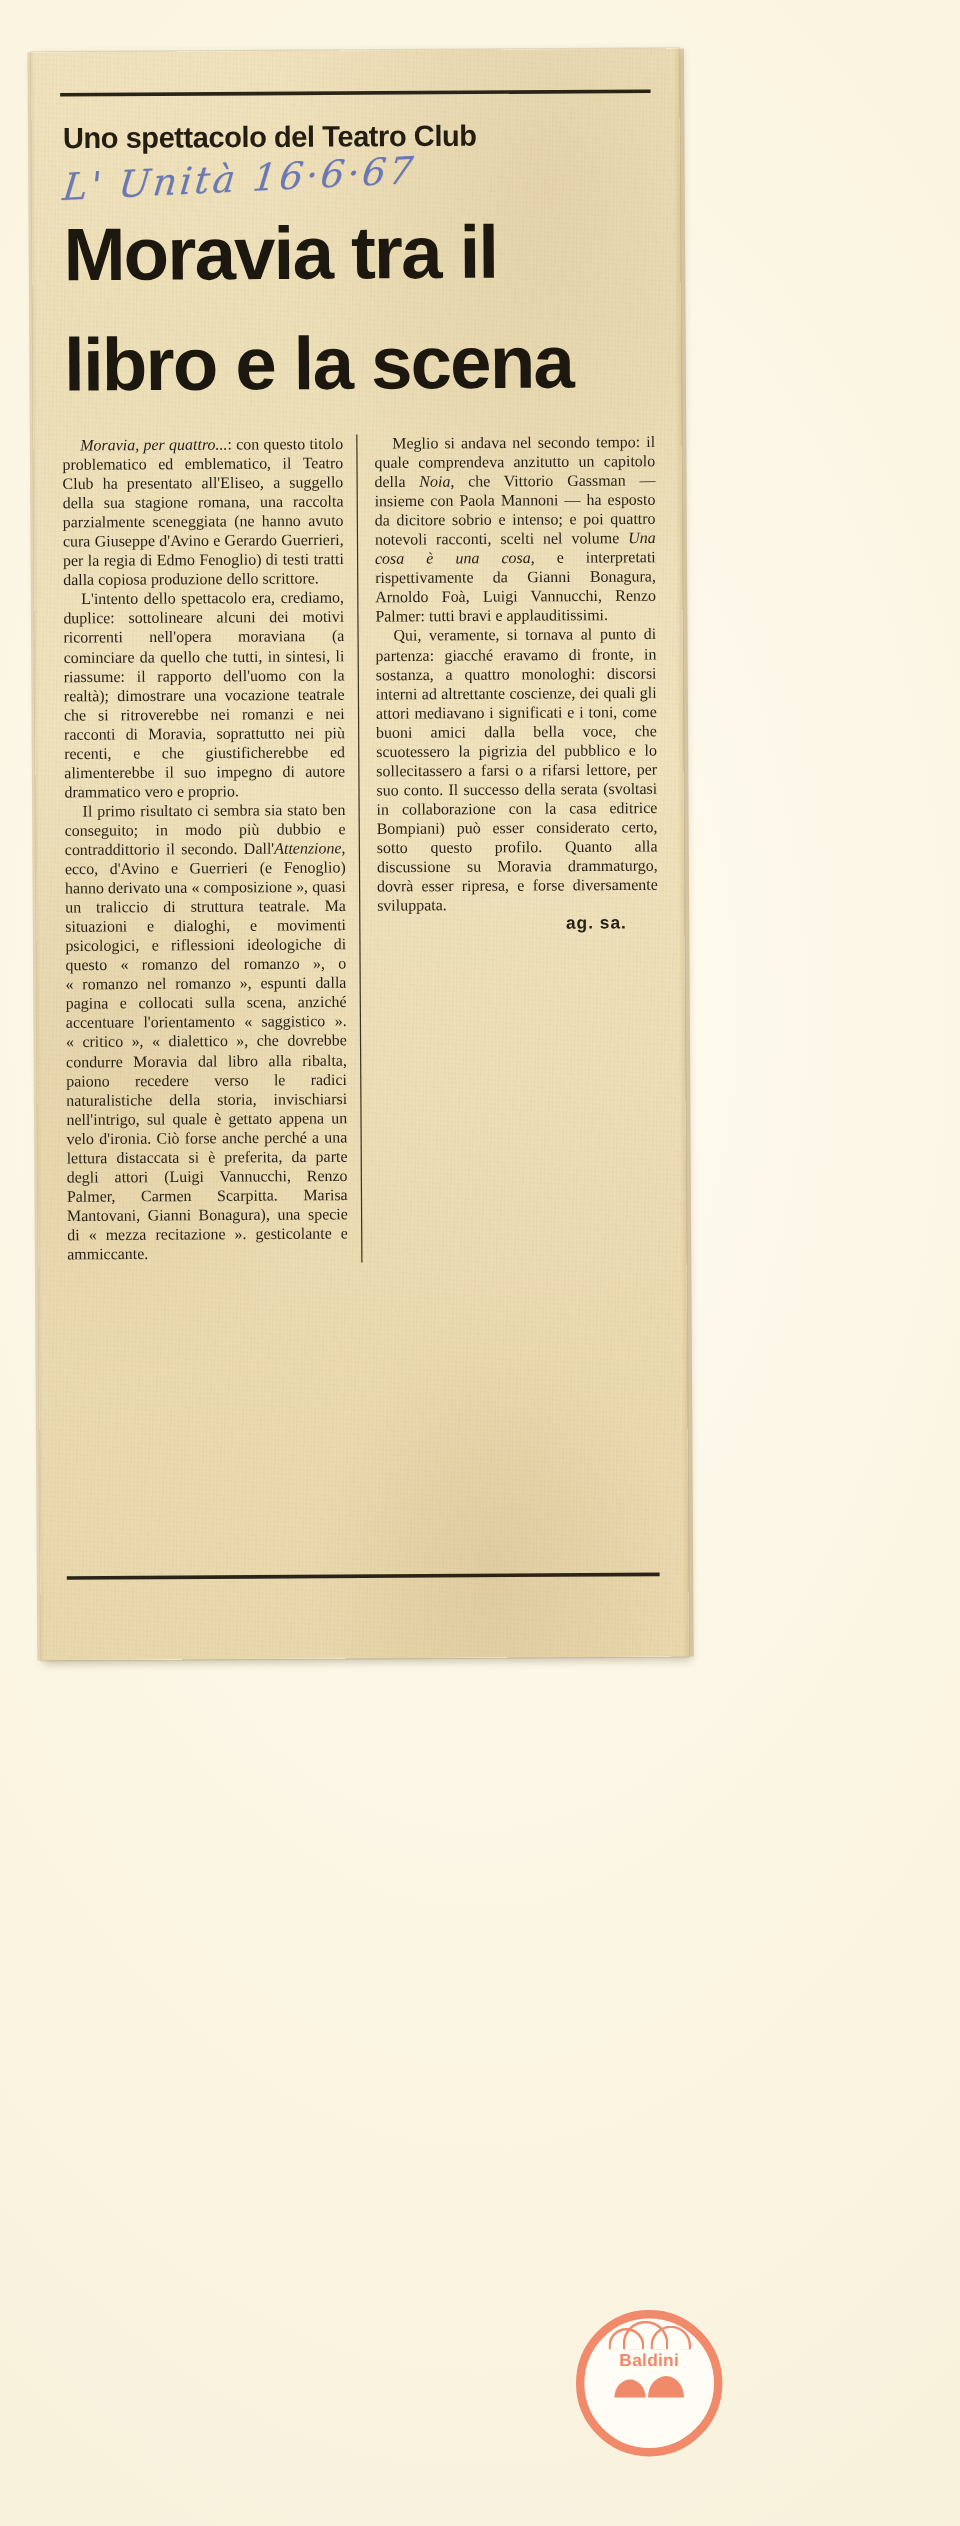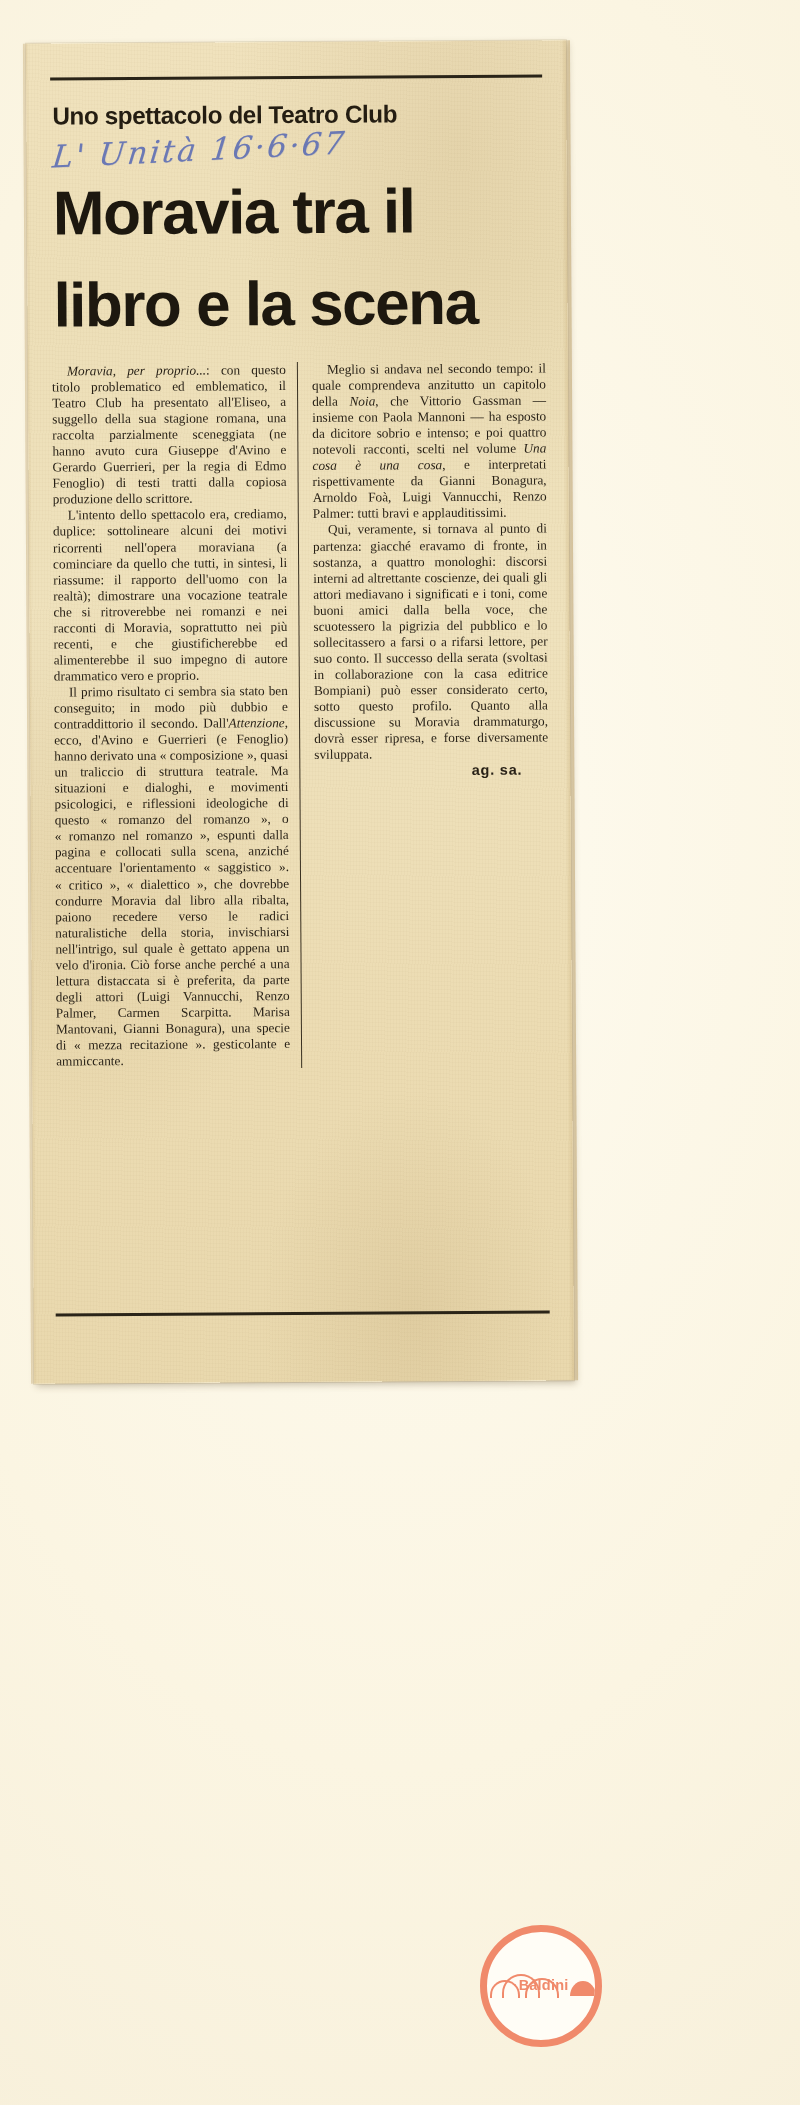--- a/index.html
+++ b/index.html
@@ -179,23 +179,22 @@
     inset: 0;
     border-radius: 50%;
     border: 7px solid #f08a6b;
     background: #fffdf6;
   }
   #logo .logo-inner {
     position: absolute;
     inset: 7px;
     border-radius: 50%;
     display: flex;
-    flex-direction: row;
+    flex-direction: column;
     align-items: center;
-    justify-content: center;
     overflow: hidden;
   }
   #logo .arcs {
     width: 74px;
     height: 26px;
     position: relative;
     margin-bottom: 2px;
   }
   #logo .arcs span {
     position: absolute;
@@ -246,21 +245,21 @@
 
   <div class="handwriting">L' Unità  16·6·67</div>
 
   <div class="headline headline-l1">Moravia tra il</div>
 
   <div class="headline headline-l2">libro e la scena</div>
 
   <div class="columns">
 
     <div class="col col-left">
-      <p class="first"><i>Moravia, per proprio...</i>: con questo titolo problematico ed emblematico, il Teatro Club ha presentato all'Eliseo, a suggello della sua stagione romana, una raccolta parzialmente sceneggiata (ne hanno avuto cura Giuseppe d'Avino e Gerardo Guerrieri, per la regia di Edmo Fenoglio) di testi tratti dalla copiosa produzione dello scrittore.</p>
+      <p class="first"><i>Moravia, per quattro...</i>: con questo titolo problematico ed emblematico, il Teatro Club ha presentato all'Eliseo, a suggello della sua stagione romana, una raccolta parzialmente sceneggiata (ne hanno avuto cura Giuseppe d'Avino e Gerardo Guerrieri, per la regia di Edmo Fenoglio) di testi tratti dalla copiosa produzione dello scrittore.</p>
       <p>L'intento dello spettacolo era, crediamo, duplice: sottolineare alcuni dei motivi ricorrenti nell'opera moraviana (a cominciare da quello che tutti, in sintesi, li riassume: il rapporto dell'uomo con la realtà); dimostrare una vocazione teatrale che si ritroverebbe nei romanzi e nei racconti di Moravia, soprattutto nei più recenti, e che giustificherebbe ed alimenterebbe il suo impegno di autore drammatico vero e proprio.</p>
       <p>Il primo risultato ci sembra sia stato ben conseguito; in modo più dubbio e contraddittorio il secondo. Dall'<i>Attenzione</i>, ecco, d'Avino e Guerrieri (e Fenoglio) hanno derivato una «&nbsp;composizione&nbsp;», quasi un traliccio di struttura teatrale. Ma situazioni e dialoghi, e movimenti psicologici, e riflessioni ideologiche di questo «&nbsp;romanzo del romanzo&nbsp;», o «&nbsp;romanzo nel romanzo&nbsp;», espunti dalla pagina e collocati sulla scena, anziché accentuare l'orientamento «&nbsp;saggistico&nbsp;». «&nbsp;critico&nbsp;», «&nbsp;dialettico&nbsp;», che dovrebbe condurre Moravia dal libro alla ribalta, paiono recedere verso le radici naturalistiche della storia, invischiarsi nell'intrigo, sul quale è gettato appena un velo d'ironia. Ciò forse anche perché a una lettura distaccata si è preferita, da parte degli attori (Luigi Vannucchi, Renzo Palmer, Carmen Scarpitta. Marisa Mantovani, Gianni Bonagura), una specie di «&nbsp;mezza recitazione&nbsp;». gesticolante e ammiccante.</p>
     </div>
 
     <div class="col col-right">
       <p class="first">Meglio si andava nel secondo tempo: il quale comprendeva anzitutto un capitolo della <i>Noia</i>, che Vittorio Gassman — insieme con Paola Mannoni — ha esposto da dicitore sobrio e intenso; e poi quattro notevoli racconti, scelti nel volume <i>Una cosa è una cosa</i>, e interpretati rispettivamente da Gianni Bonagura, Arnoldo Foà, Luigi Vannucchi, Renzo Palmer: tutti bravi e applauditissimi.</p>
       <p>Qui, veramente, si tornava al punto di partenza: giacché eravamo di fronte, in sostanza, a quattro monologhi: discorsi interni ad altrettante coscienze, dei quali gli attori mediavano i significati e i toni, come buoni amici dalla bella voce, che scuotessero la pigrizia del pubblico e lo sollecitassero a farsi o a rifarsi lettore, per suo conto. Il successo della serata (svoltasi in collaborazione con la casa editrice Bompiani) può esser considerato certo, sotto questo profilo. Quanto alla discussione su Moravia drammaturgo, dovrà esser ripresa, e forse diversamente sviluppata.</p>
       <p class="signature">ag. sa.</p>
     </div>
 

